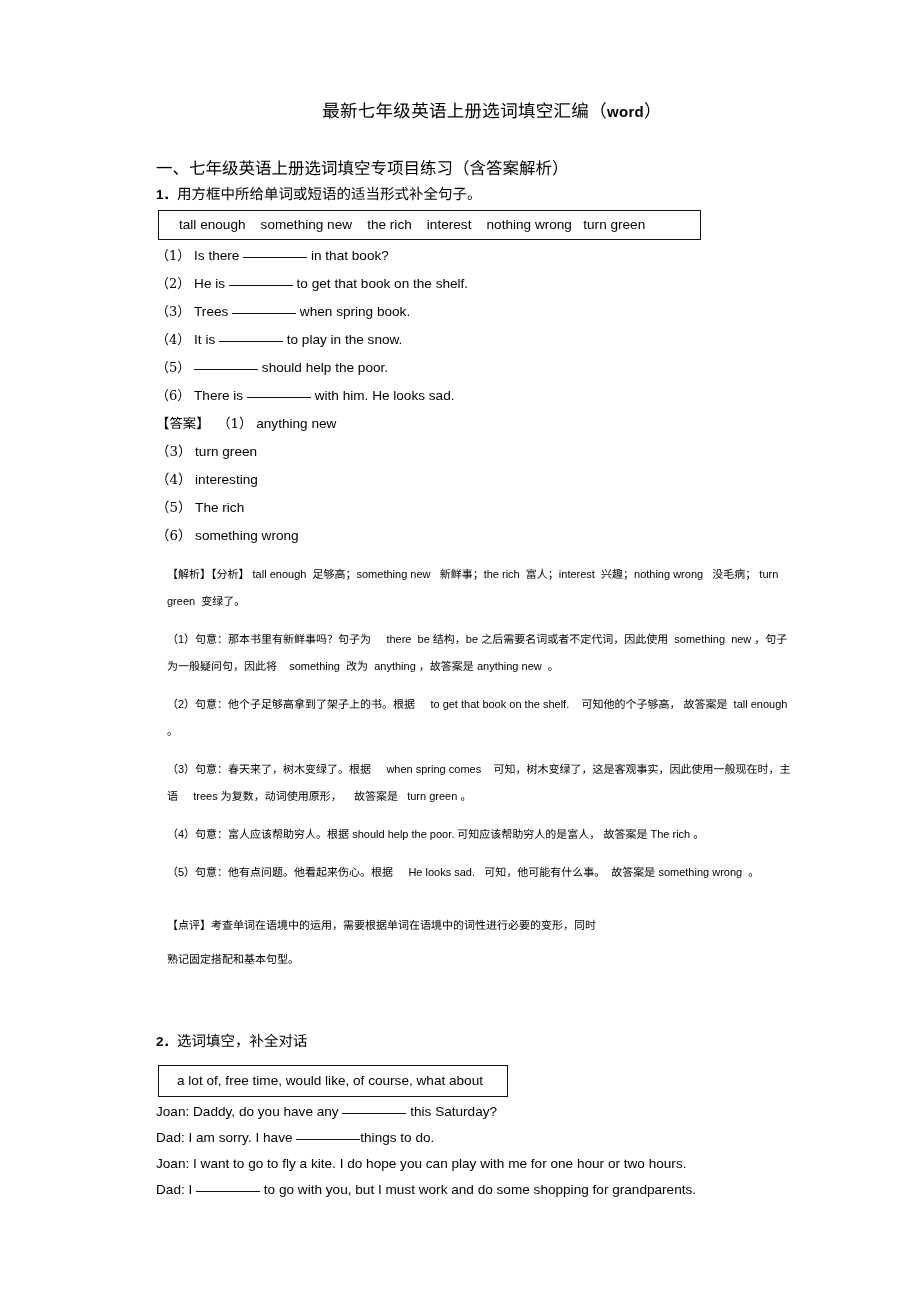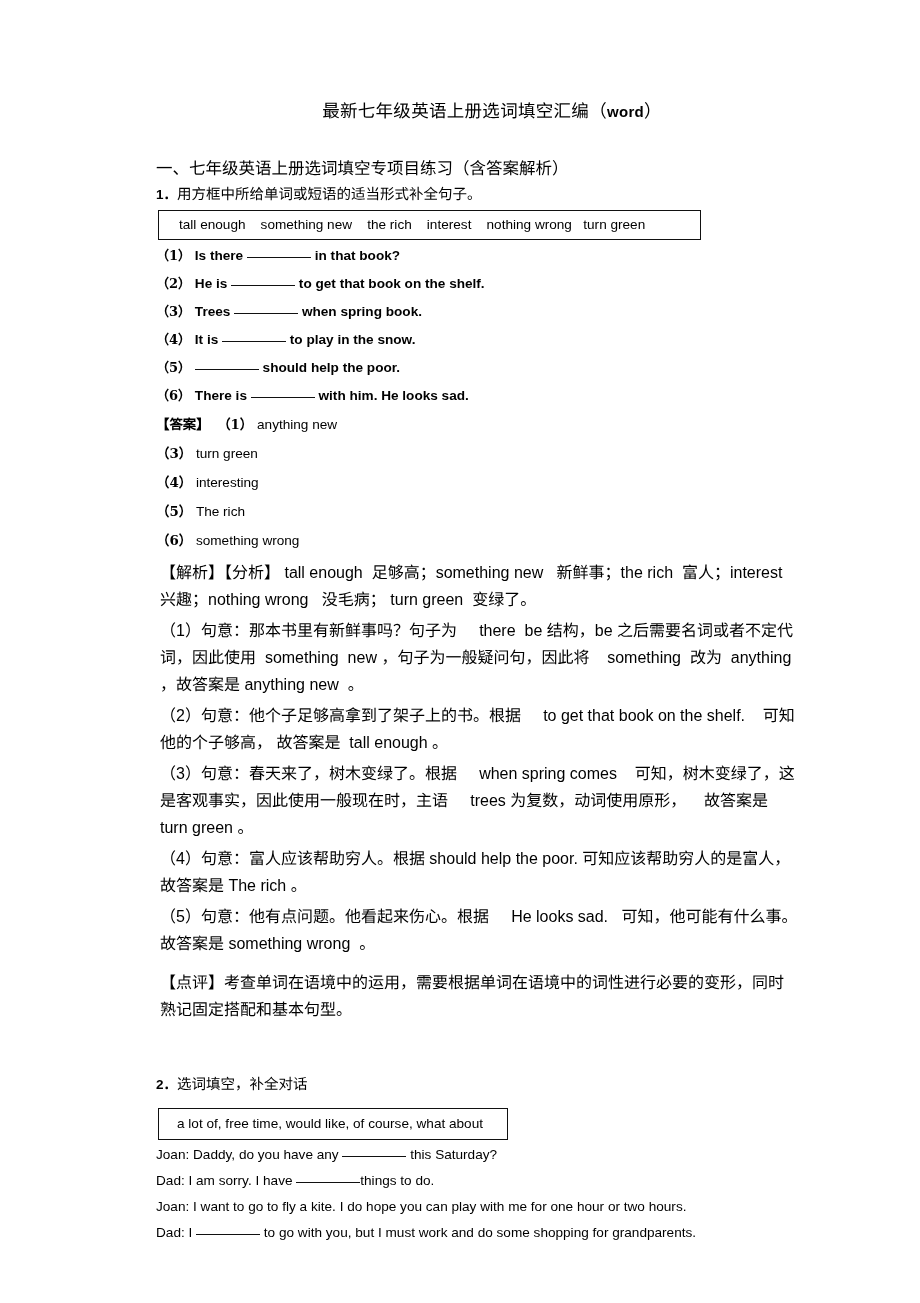--- a/index.html
+++ b/index.html
@@ -81,21 +81,20 @@
   }
   .wordbank-1 { width: 543px; padding-left: 20px; }
   .wordbank-2 { width: 350px; margin-top: 12px; padding: 5px 0 6px 18px; }
 
   
   .qline {
     font-size: 13.6px;
     line-height: 28px;
     white-space: pre;
     margin: 0;
-    font-weight: bold;
   }
   .qline .cn-paren {
     font-family: "DejaVu Serif", "Liberation Serif", serif;
     font-size: 13px;
   }
   .blank {
     display: inline-block;
     border-bottom: 1.3px solid #111;
     vertical-align: 2px;
   }
@@ -104,28 +103,27 @@
   
   .ansline {
     font-size: 13.6px;
     line-height: 28px;
     white-space: pre;
     margin: 0;
   }
   .ansline .cn {
     font-family: "DejaVu Serif", "Liberation Serif", serif;
     font-size: 13.4px;
-    font-weight: bold;
   }
 
   
   .anap {
-    font-size: 16px;
+    font-size: 11px;
     line-height: 27px;
-    margin: 4px;
+    margin: 11px;
     white-space: pre-wrap;
     word-break: break-word;
   }
   .anap.tight { line-height: 23px; }
 
   .spacer-sm { height: 6px; }
   .spacer-lg { height: 46px; }
 
   
   .dline {

